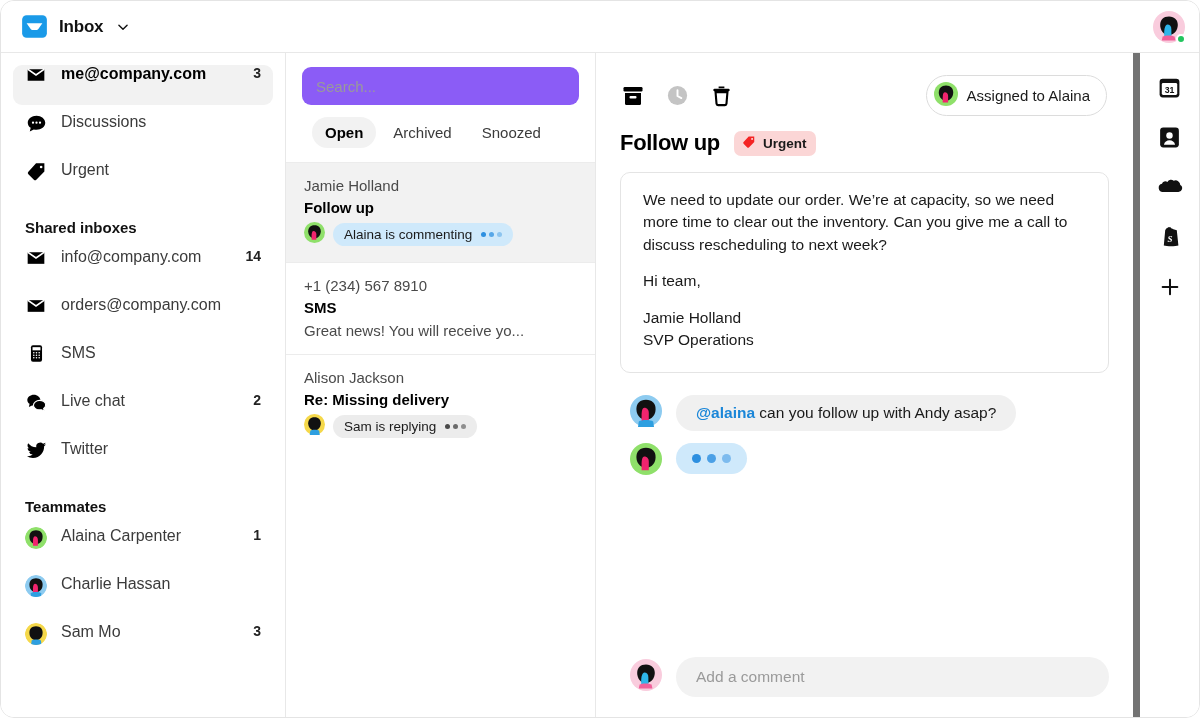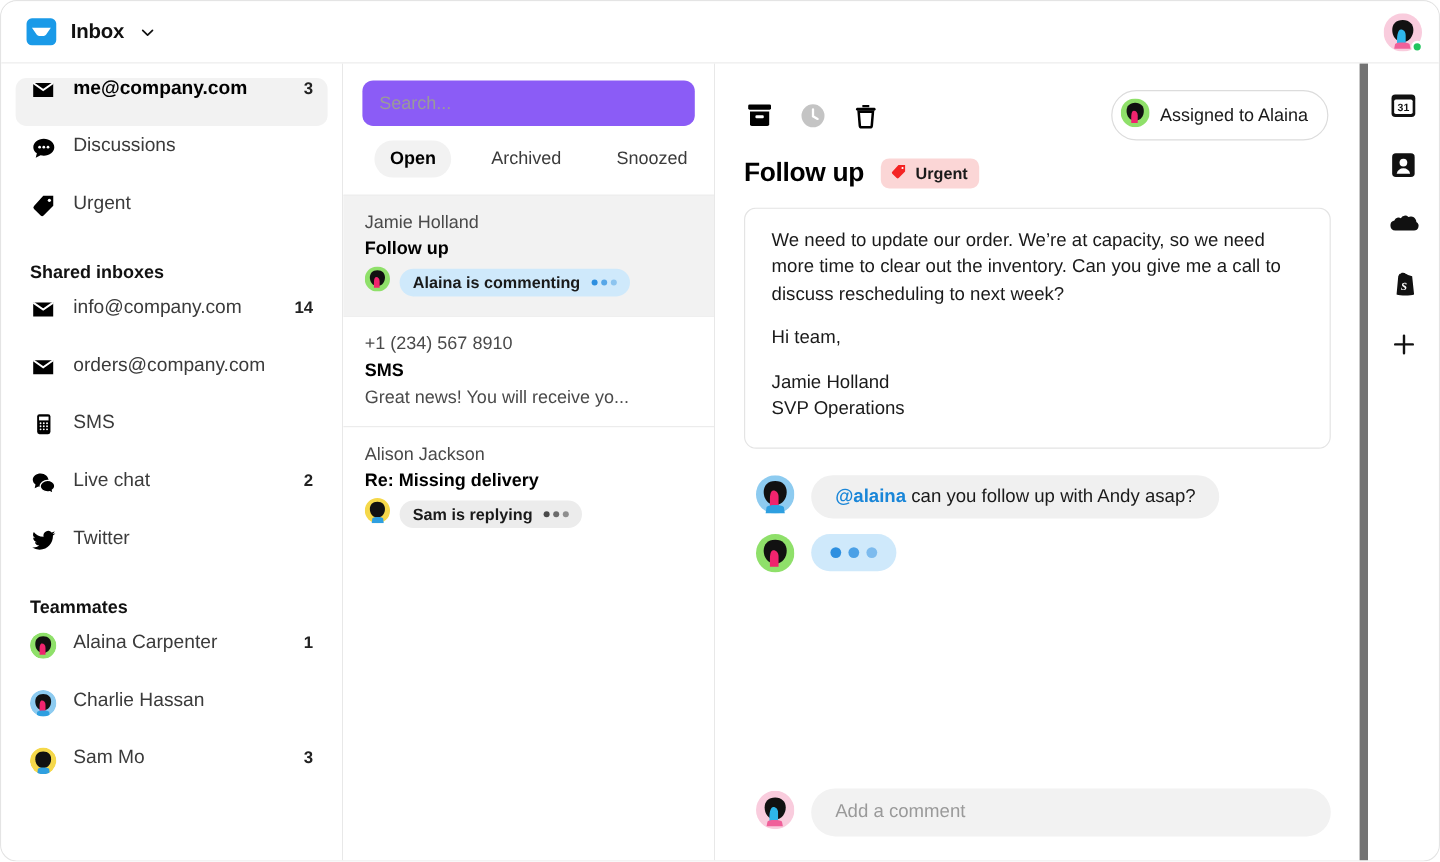--- a/index.html
+++ b/index.html
@@ -102,42 +102,42 @@
   .search {
     width: 100%; height: 38px;
     background: #8b5cf6;
     border: none; border-radius: 9px;
     padding: 0 14px;
     font-size: 15px; color: #111;
     font-family: "Liberation Sans", sans-serif;
     outline: none;
   }
   .search::placeholder { color: #9a9a9a; }
-  .tabs { display: flex; gap: 20px; padding: 12px 10px 14px 10px; }
+  .tabs { display: flex; gap: 4px; padding: 12px 10px 14px 10px; }
   .tab {
     font-size: 15px; color: #3b3b3b;
     padding: 7px 13px; border-radius: 999px;
     cursor: pointer; white-space: nowrap;
   }
   .tab.active { background: #f2f2f2; color: #000; font-weight: bold; }
   .list-items { flex: 1; overflow: hidden; }
   .conv {
     padding: 14px 16px 15px 18px;
     border-top: 1px solid #ececec;
     cursor: pointer;
   }
   .conv.active { background: #f2f2f2; }
   .conv-from { font-size: 15px; color: #4a4a4a; margin-bottom: 5px; }
   .conv-subject { font-size: 15px; font-weight: bold; color: #000; margin-bottom: 6px; }
   .conv-preview { font-size: 15px; color: #4a4a4a; white-space: nowrap; overflow: hidden; }
   .typing-row { display: flex; align-items: center; gap: 8px; margin-top: 2px; }
   .typing-pill {
     display: inline-flex; align-items: center; gap: 9px;
     padding: 4px 11px; border-radius: 999px;
-    font-size: 13.5px; font-weight: bold; color: #1a1a1a;
+    font-size: 13.5px; font-weight: normal; color: #1a1a1a;
   }
   .typing-pill.blue { background: #cfe9fb; }
   .typing-pill.gray { background: #ececec; }
   .dots { display: inline-flex; gap: 3px; align-items: center; }
   .dots i { width: 5px; height: 5px; border-radius: 50%; display: block; }
   .dots.blue i { background: #2d8fe0; }
   .dots.blue i:nth-child(2) { background: #57a7e8; }
   .dots.blue i:nth-child(3) { background: #8cc4ef; }
   .dots.dark i { background: #4a4a4a; }
   .dots.dark i:nth-child(2) { background: #6b6b6b; }

